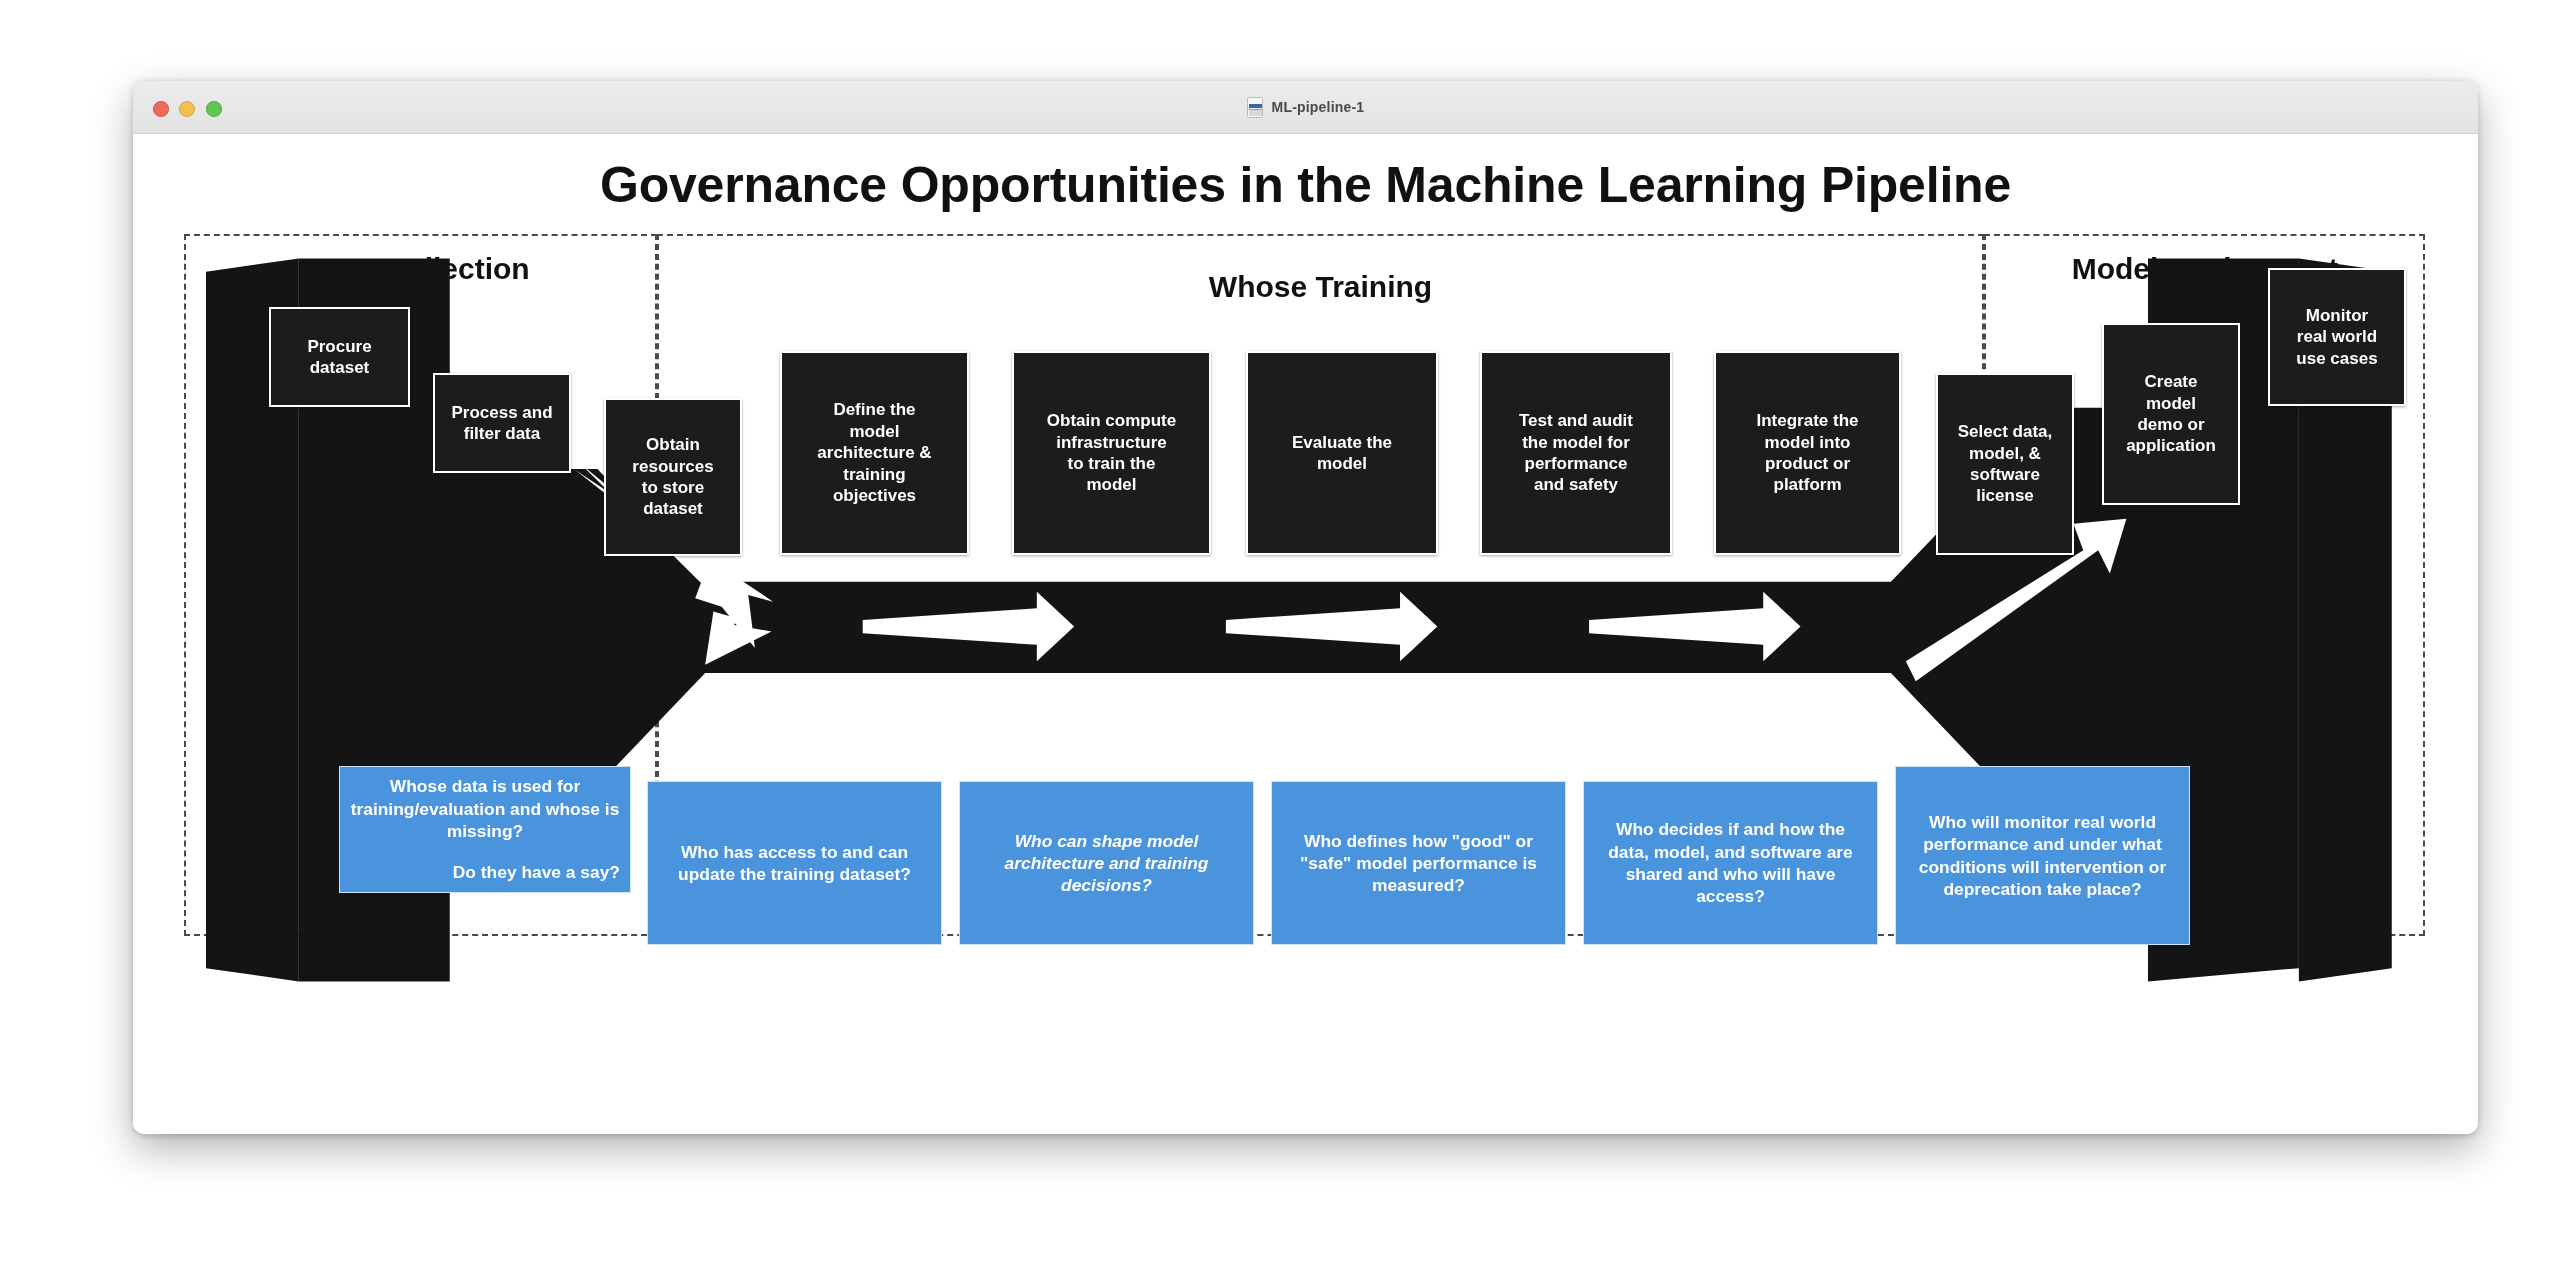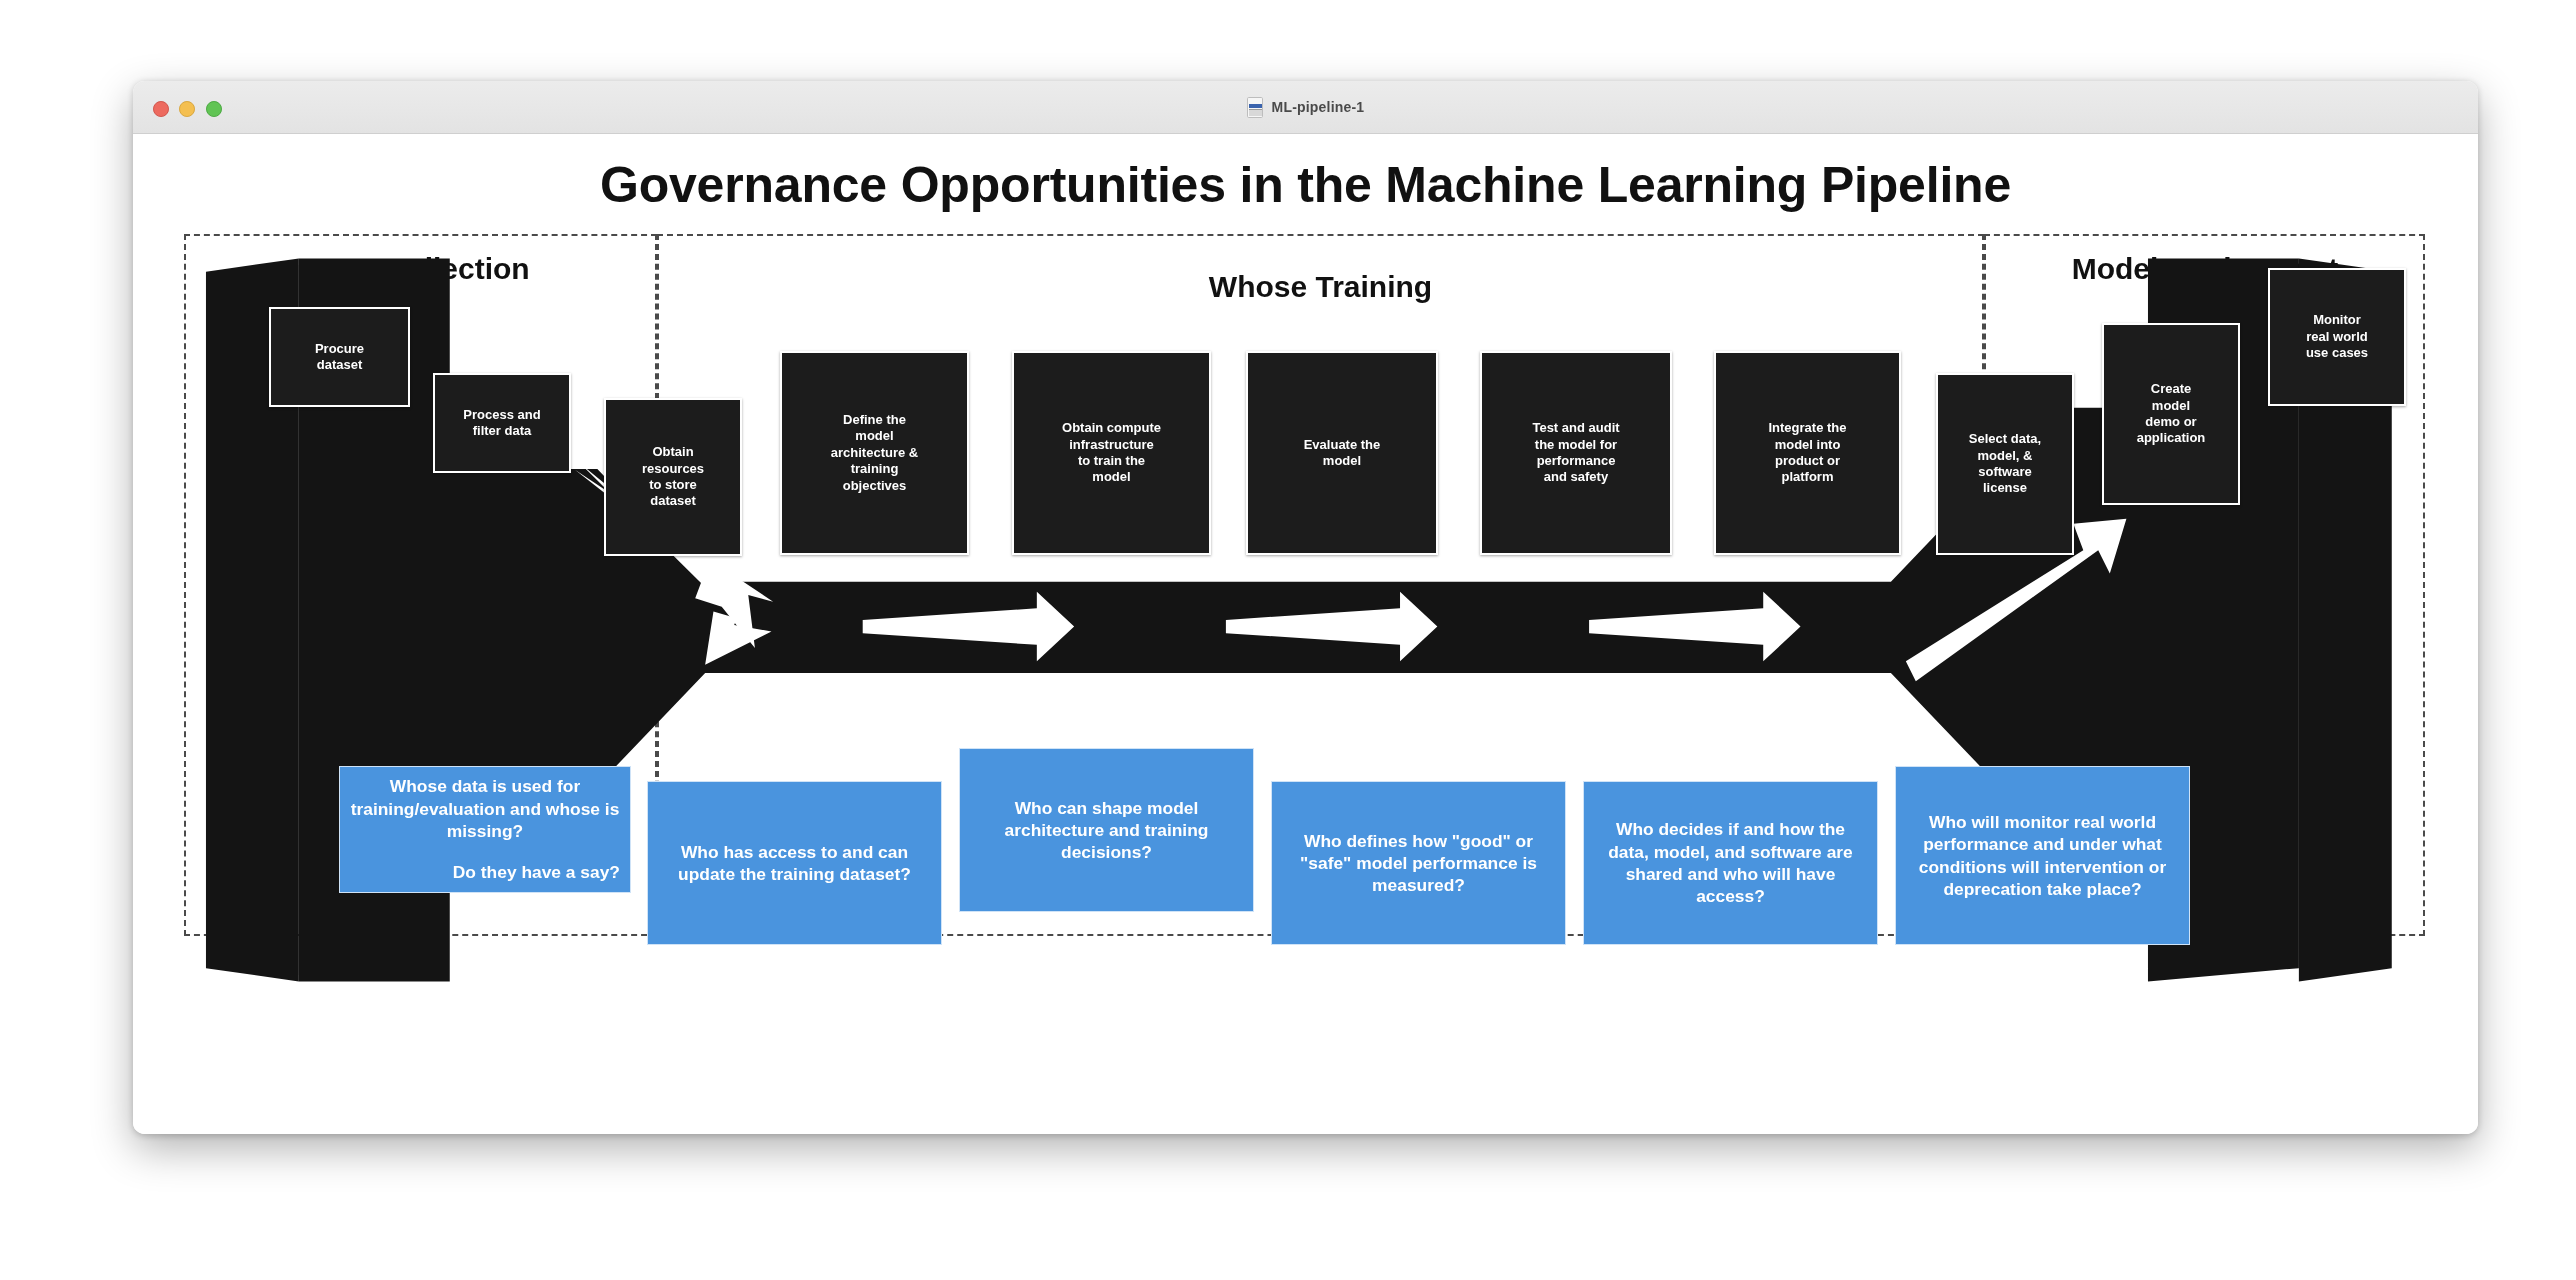--- a/index.html
+++ b/index.html
@@ -103,21 +103,21 @@
 
   
   #funnel { position: absolute; left: 0; top: 0; width: 100%; height: 100%; }
 
   
   .step {
     position: absolute;
     background: #1c1c1c;
     border: 2.5px solid #ffffff;
     color: #ffffff;
-    font-size: 13px;
+    font-size: 17px;
     font-weight: 700;
     line-height: 1.26;
     text-align: center;
     display: flex;
     align-items: center;
     justify-content: center;
     padding: 5px 7.5px;
     box-shadow: 0 0.8px 2.5px rgba(0,0,0,0.35);
   }
 
@@ -255,21 +255,21 @@
     </div>
 
     <div class="question" style="left:206px; top:632px; width:292px; height:127px;align-items:flex-end;">
       <span>Whose data is used for training/evaluation and whose is missing?</span>
       <span class="q-gap"></span>
       <span>Do they have a say?</span>
     </div>
     <div class="question" style="left:514px; top:647px; width:295px; height:164px;">
       <span>Who has access to and can update the training dataset?</span>
     </div>
-    <div class="question" style="left:826px; top:614px; width:295px; height:164px;">
+    <div class="question" style="left:826px; top:647px; width:295px; height:164px;font-style:italic;">
       <span>Who can shape model architecture and training decisions?</span>
     </div>
     <div class="question" style="left:1138px; top:647px; width:295px; height:164px;">
       <span>Who defines how "good" or "safe" model performance is measured?</span>
     </div>
     <div class="question" style="left:1450px; top:647px; width:295px; height:164px;">
       <span>Who decides if and how the data, model, and software are shared and who will have access?</span>
     </div>
     <div class="question" style="left:1762px; top:632px; width:295px; height:179px;">
       <span>Who will monitor real world performance and under what conditions will intervention or deprecation take place?</span>

